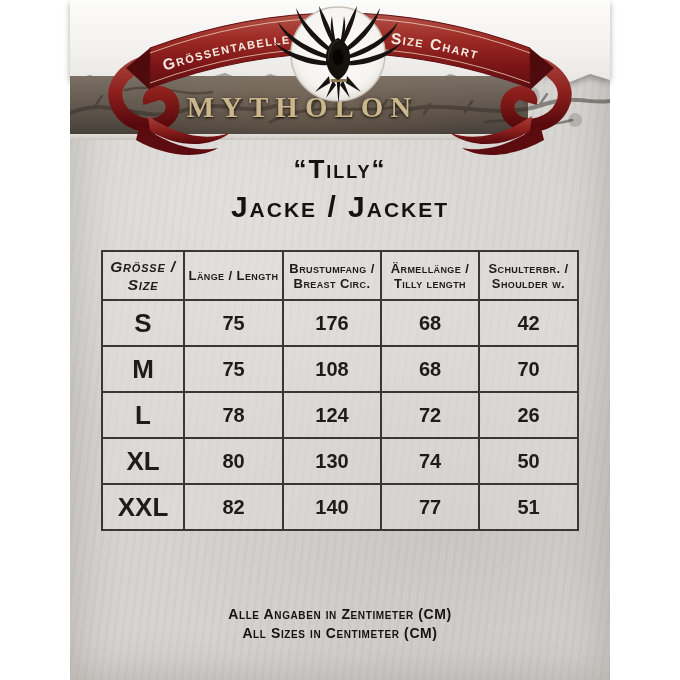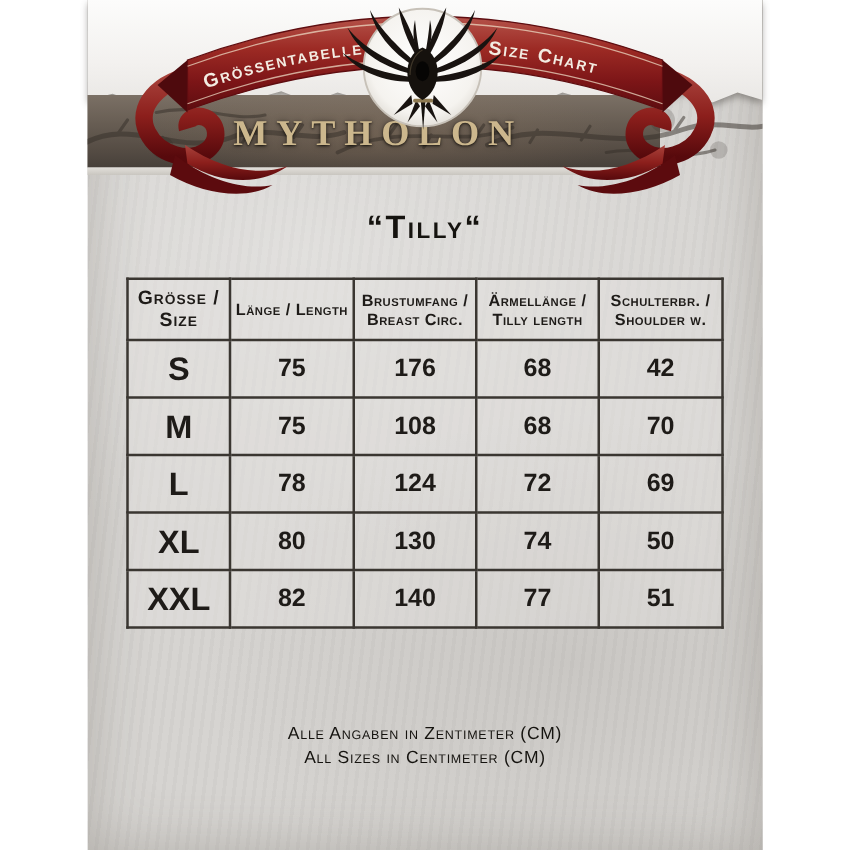--- a/index.html
+++ b/index.html
@@ -33,35 +33,35 @@
   .brand{position:absolute;left:0;right:0;top:15px;text-align:center;
     font-family:"Liberation Serif",serif;font-size:29px;font-weight:bold;
     letter-spacing:7px;text-indent:7px;color:#ccb78d;
     text-shadow:0 1px 2px rgba(10,8,5,.85),0 0 6px rgba(0,0,0,.35);}
   
   .header-art{position:absolute;top:0;left:0;width:680px;height:200px;pointer-events:none;}
   .ribbon-text{font-family:"Liberation Sans",sans-serif;font-weight:bold;font-size:15.5px;
     font-variant:small-caps;letter-spacing:1.5px;fill:#f3ece2;}
   
   .content{position:relative;padding-top:152px;text-align:center;}
-  .product{margin:12px;font-size:26px;font-weight:bold;font-variant:small-caps;
+  .product{margin:0;font-size:26px;font-weight:bold;font-variant:small-caps;
     letter-spacing:2px;line-height:34px;color:#15130f;}
   .subtitle{margin:2px 0 0;font-size:30px;font-weight:bold;font-variant:small-caps;
     letter-spacing:2px;line-height:38px;color:#15130f;}
   table.size-table{margin:24px auto 0;border-collapse:collapse;}
   .size-table th,.size-table td{border:2px solid #3a3631;text-align:center;
     vertical-align:middle;background:rgba(229,227,223,.45);color:#1e1b18;padding:0;}
   .size-table th{height:43px;font-variant:small-caps;font-weight:bold;
     font-size:13px;letter-spacing:.4px;line-height:15px;padding:2px 3px;}
-  .size-table th.first{font-size:15.5px;letter-spacing:.8px;line-height:18px;}
+  .size-table th.first{font-size:15.5px;letter-spacing:.8px;line-height:18px;font-style:italic;}
   .size-table td{height:44px;}
   .size-table td.size{font-size:26px;font-weight:bold;}
   .size-table td.val{font-size:20px;font-weight:bold;margin-left:31px;}
   .footer{margin-top:74px;}
-  .footer div{font-size:14px;font-weight:normal;font-variant:small-caps;
+  .footer div{font-size:14px;font-weight:bold;font-variant:small-caps;
     letter-spacing:.6px;line-height:19px;color:#15130f;}
 </style>
 </head>
 <body>
 
 <div class="page">
   <div class="paper">
     <div class="torn-wrap">
         <div class="torn"></div>
       </div>
@@ -82,20 +82,21 @@
           <circle cx="60" cy="42" r="9"></circle>
             <circle cx="460" cy="20" r="10"></circle>
             <circle cx="505" cy="44" r="7"></circle>
         </g>
       </svg>
       <div class="brand">MYTHOLON</div>
     </div>
 
     <div class="content">
       <h1 class="product">“Tilly“</h1>
+      <h2 class="subtitle">Jacke / Jacket</h2>
 
       <table class="size-table">
         <colgroup>
             <col style="width:82px">
             <col style="width:99px">
             <col style="width:98px">
             <col style="width:98px">
             <col style="width:99px">
           </colgroup>
         <thead>
@@ -120,21 +121,21 @@
             <td class="val">75</td>
             <td class="val">108</td>
             <td class="val">68</td>
             <td class="val">70</td>
           </tr>
           <tr>
             <td class="size">L</td>
             <td class="val">78</td>
             <td class="val">124</td>
             <td class="val">72</td>
-            <td class="val">69</td>
+            <td class="val">26</td>
           </tr>
           <tr>
             <td class="size">XL</td>
             <td class="val">80</td>
             <td class="val">130</td>
             <td class="val">74</td>
             <td class="val">50</td>
           </tr>
           <tr>
             <td class="size">XXL</td>

